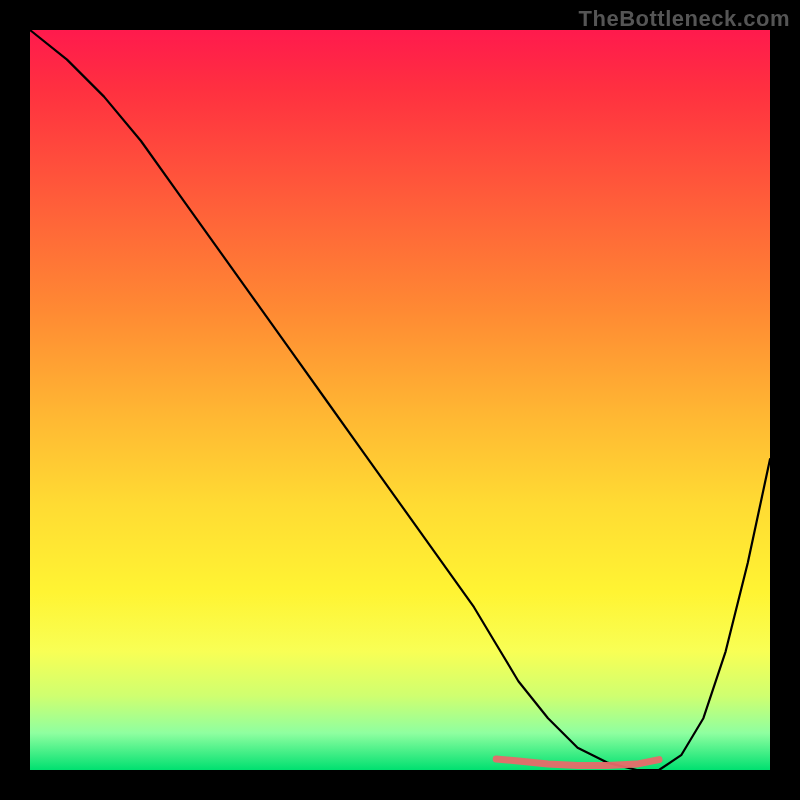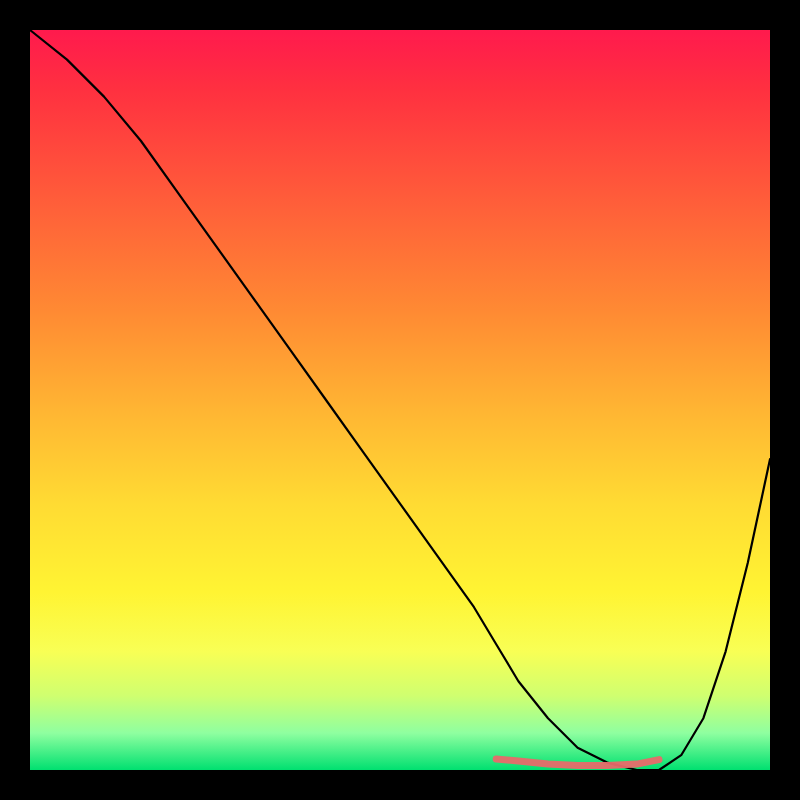--- a/index.html
+++ b/index.html
@@ -78,20 +78,21 @@
     stroke-linecap: round;
     stroke-linejoin: round;
     opacity: 0.95;
   }
 </style>
 </head>
 <body>
 
 <div class="frame">
 
+  <div class="watermark">TheBottleneck.com</div>
 
   <div class="plot-outer">
     <div class="plot-area"></div>
 
     <svg class="curve" viewBox="0 0 740 740" preserveAspectRatio="none">
       <path id="main-curve" class="curve-stroke" d="M0.0 0.0 L37.0 29.6 L74.0 66.6 L111.0 111.0 L148.0 162.8 L185.0 214.6 L222.0 266.4 L259.0 318.2 L296.0 370.0 L333.0 421.8 L370.0 473.6 L407.0 525.4 L444.0 577.2 L466.2 614.2 L488.4 651.2 L518.0 688.2 L547.6 717.8 L577.2 732.6 L606.8 740.0 L629.0 740.0 L651.2 725.2 L673.4 688.2 L695.6 621.6 L717.8 532.8 L740.0 429.2"></path>
       <path id="highlight-curve" class="highlight-stroke" d="M466.2 728.9 L488.4 731.1 L518.0 734.1 L547.6 735.6 L577.2 735.6 L606.8 734.1 L629.0 729.6"></path>
     </svg>
   </div>
 

